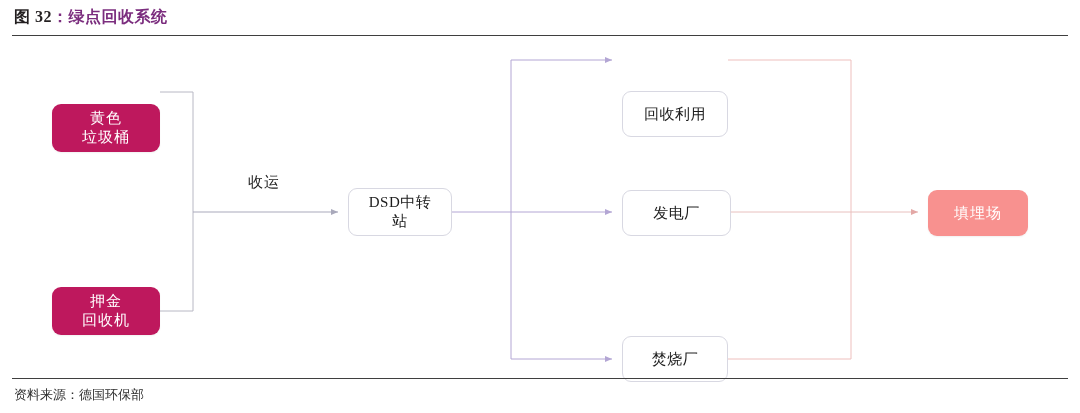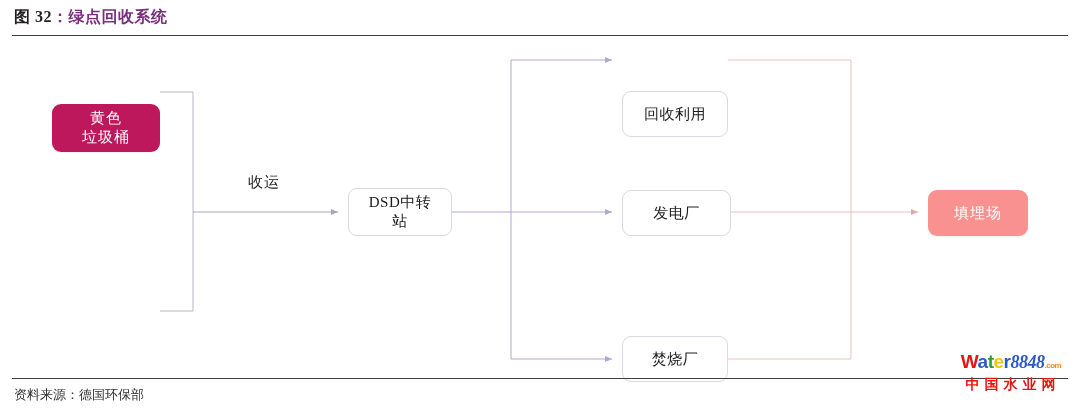--- a/index.html
+++ b/index.html
@@ -210,37 +210,35 @@
         <path d="M728,24 L851,24" fill="none" stroke="#eebfbd" stroke-width="1"></path>
         <path d="M728,323 L851,323" fill="none" stroke="#eebfbd" stroke-width="1"></path>
         <path d="M851,24 L851,323" fill="none" stroke="#eebfbd" stroke-width="1"></path>
         <path d="M728,176 L918,176" fill="none" stroke="#e8c0be" stroke-width="1" marker-end="url(#arw-pink)"></path>
       </g>
     </svg>
 
     <div class="node node-purple" style="left:52px; top:68px; width:108px; height:48px;">黄色
 垃圾桶</div>
 
+    <div class="node node-purple" style="left:52px; top:251px; width:108px; height:48px;">押金
+回收机</div>
 
     <div class="node node-white" style="left:348px; top:152px; width:104px; height:48px;">DSD中转
 站</div>
 
     <div class="node node-white" style="left:622px; top:11px; width:106px; height:46px;margin-top:44px;">回收利用</div>
 
     <div class="node node-white" style="left:622px; top:154px; width:109px; height:46px;">发电厂</div>
 
     <div class="node node-white" style="left:622px; top:300px; width:106px; height:46px;">焚烧厂</div>
 
     <div class="node node-pink" style="left:928px; top:154px; width:100px; height:46px;">填埋场</div>
 
     <div class="edge-label" style="left:248px; top:137px;">收运</div>
   </div>
 
   <div class="rule-bottom"></div>
 
   <div class="source-note">资料来源：德国环保部</div>
 
-  <div class="watermark">
-    <div class="wm-top"><span class="l1">W</span><span class="l2">a</span><span class="l3">t</span><span class="l5">e</span><span class="l6">r</span><span class="wm-num">8848</span><span class="wm-com">.com</span></div>
-    <div class="wm-bottom">中国水业网</div>
-  </div>
 
 </div>
 
 </body></html>

